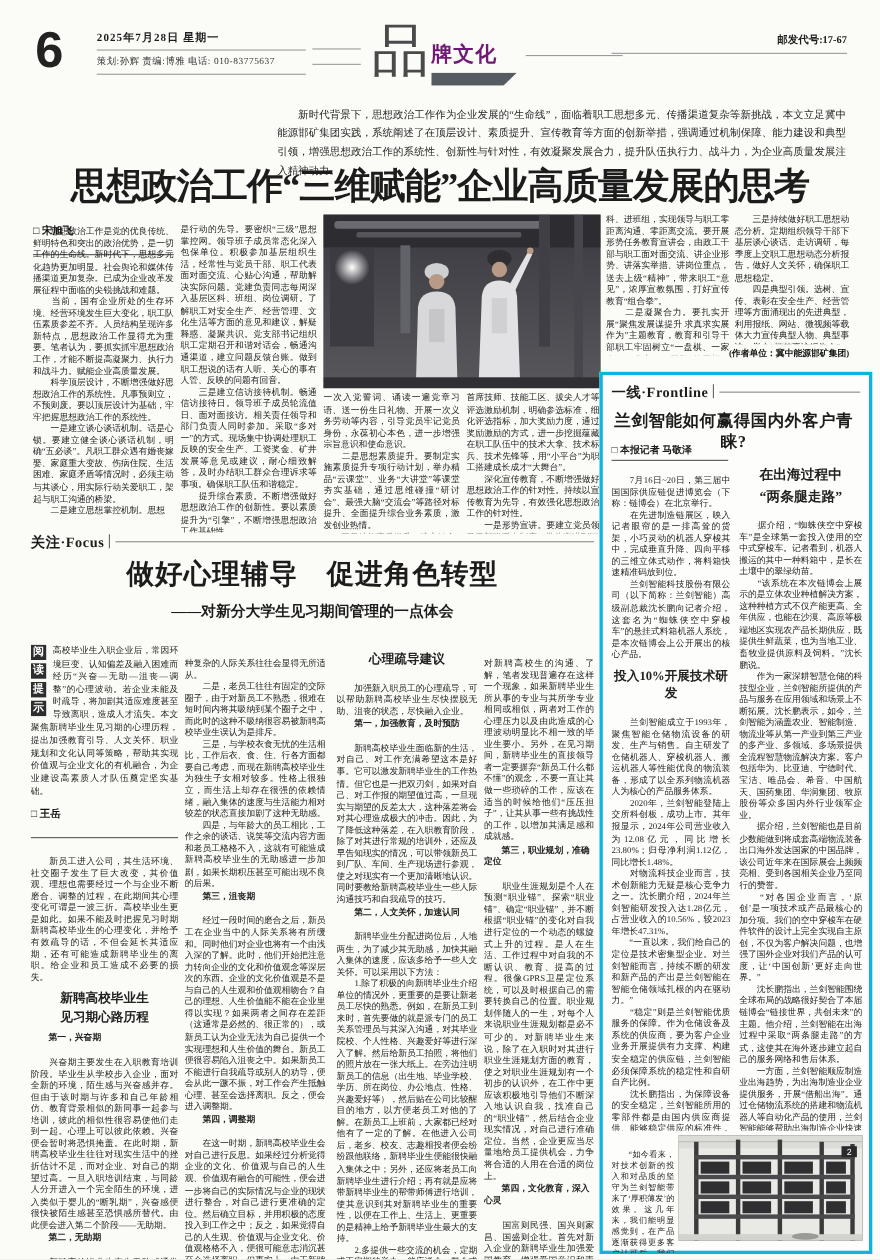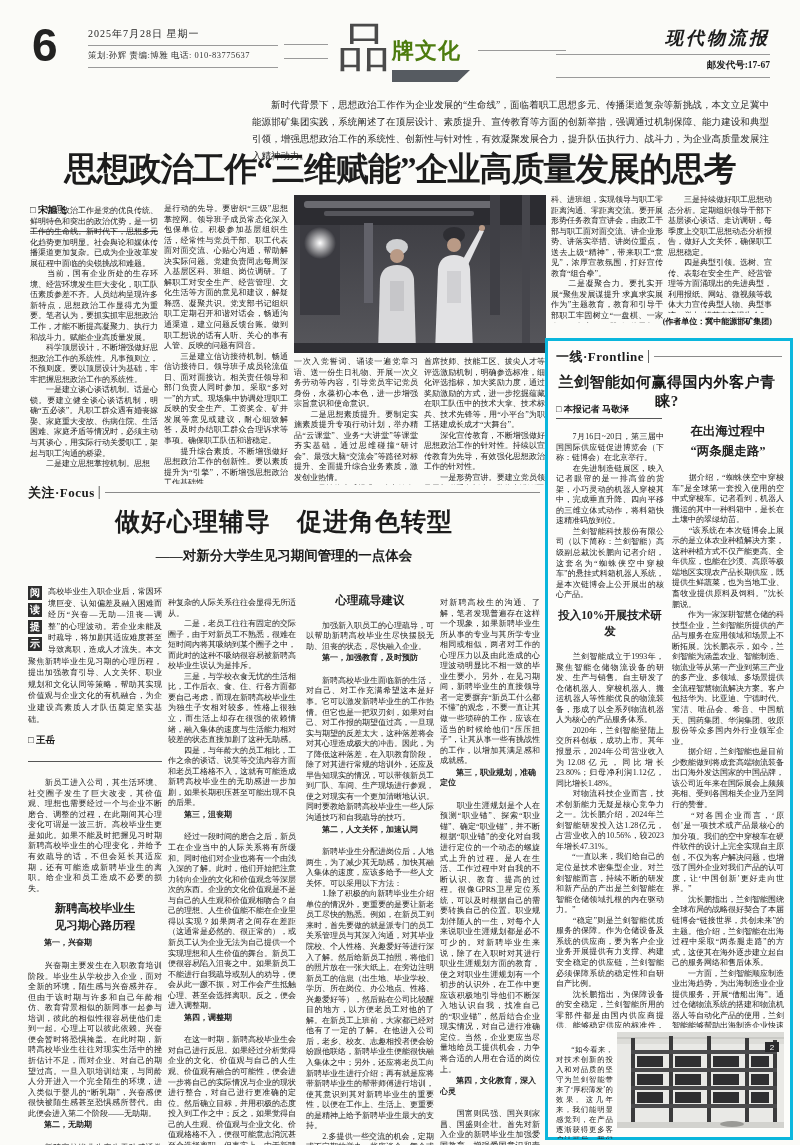--- a/index.html
+++ b/index.html
@@ -2,24 +2,24 @@
 <html><head>
 <meta charset="utf-8">
 <style>
   html,body{margin:0;padding:0;background:#e8e8e4;}
   .page{position:relative;width:800px;height:1145px;margin:0 auto;background:#fbfbf8;
         font-family:"Liberation Serif","DejaVu Serif",serif;color:#1c1c1c;overflow:hidden;}
   .abs{position:absolute;}
 
   
   .pageno{font-family:"Liberation Sans","DejaVu Sans",sans-serif;font-weight:900;font-size:46px;line-height:1;color:#222;}
-  .mh-date{font-size:10px;font-weight:400;padding-bottom:4px;border-bottom:1px solid #9a9a9a;letter-spacing:1px;}
+  .mh-date{font-size:10px;font-weight:700;padding-bottom:4px;border-bottom:1px solid #9a9a9a;letter-spacing:1px;}
   .mh-staff{font-size:8.5px;padding:4px 0 5px;border-bottom:1px solid #9a9a9a;color:#333;letter-spacing:.5px;}
   .logo-big{font-size:52px;font-weight:400;color:#4a4a4a;line-height:1;letter-spacing:0;}
-  .logo-rest{font-size:22px;font-weight:800;color:#4d7c0f;letter-spacing:1px;}
+  .logo-rest{font-size:19px;font-weight:800;color:#701a75;letter-spacing:1px;}
   .logo-bar{width:78px;height:12px;background:#565b61;clip-path:polygon(0 0,100% 0,84% 100%,0 100%);}
   .hline{border-top:1px solid #9a9a9a;height:0;}
   .paper-name{font-size:18px;font-weight:800;font-style:italic;letter-spacing:3px;text-align:right;padding-bottom:4px;border-bottom:1px solid #9a9a9a;}
   .postal{font-size:9.5px;font-weight:700;text-align:right;padding:4px 0 5px;border-bottom:1px solid #9a9a9a;}
 
   
   .intro{font-size:9.5px;line-height:1.8;text-align:justify;text-indent:2em;color:#262626;}
   .headline1{font-size:33px;font-weight:900;text-align:center;letter-spacing:-1px;white-space:nowrap;}
   .byline{font-weight:700;font-size:9.5px;border-bottom:1px solid #555;padding-bottom:14px;color:#111;}
   .coltext{font-size:8px;line-height:1.32;text-align:justify;white-space:pre-line;overflow:hidden;color:#222;}
@@ -77,21 +77,20 @@
   <div class="abs" style="left:338px;top:22px;">
     <span class="logo-big">品</span>
   </div>
   <div class="abs" style="left:392px;top:36px;">
     <span class="logo-rest">牌文化</span>
     <div class="logo-bar" style="margin-top:4px;"></div>
   </div>
   <div class="abs hline" style="left:478px;top:50px;width:88px;"></div>
 
   <div class="abs" style="left:556px;top:26px;width:214px;">
-    <div class="paper-name">现代物流报</div>
     <div class="postal">邮发代号:17-67</div>
   </div>
 
   <div class="abs intro" style="left:252px;top:97px;width:517px;">新时代背景下，思想政治工作作为企业发展的“生命线”，面临着职工思想多元、传播渠道复杂等新挑战，本文立足冀中能源邯矿集团实践，系统阐述了在顶层设计、素质提升、宣传教育等方面的创新举措，强调通过机制保障、能力建设和典型引领，增强思想政治工作的系统性、创新性与针对性，有效凝聚发展合力，提升队伍执行力、战斗力，为企业高质量发展注入精神动力。</div>
 
   <div class="abs headline1" style="left:30px;top:147px;width:740px;">思想政治工作“三维赋能”企业高质量发展的思考</div>
 
   <div class="abs byline" style="left:30px;top:204px;width:128px;">□ 宋旭飞</div>
 
   <div class="abs coltext" style="left:30px;top:206px;width:128px;height:262px;">　　思想政治工作是党的优良传统、鲜明特色和突出的政治优势，是一切工作的生命线。新时代下，思想多元化趋势更加明显。社会舆论和媒体传播渠道更加复杂。已成为企业改革发展征程中面临的尖锐挑战和难题。

